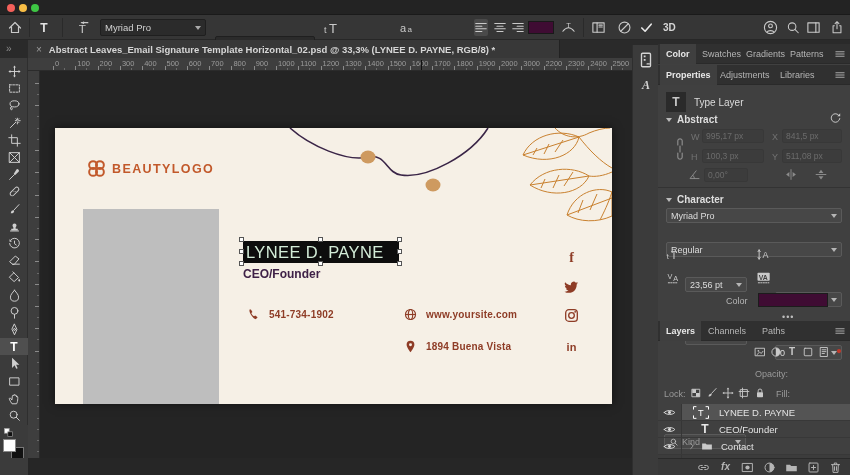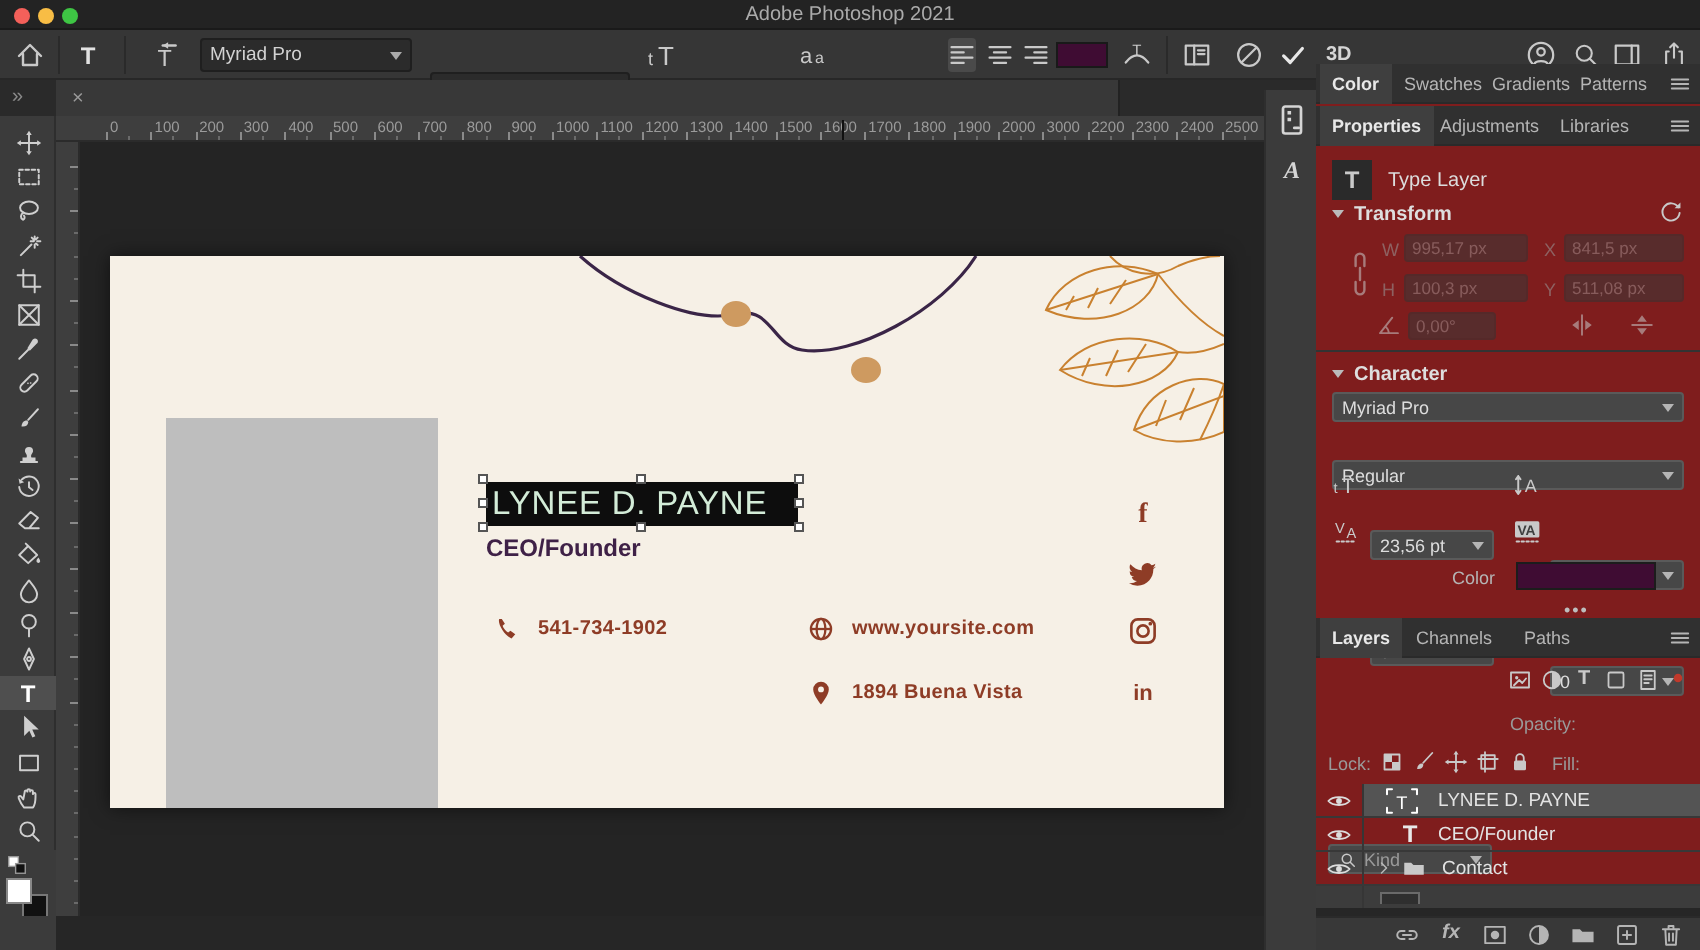--- a/index.html
+++ b/index.html
@@ -58,21 +58,21 @@
            font-size:16.5px;letter-spacing:.4px;line-height:22px;padding-left:3px;white-space:nowrap}
   .h{position:absolute;width:5px;height:5px;background:#fff;border:1px solid #555}
   #role{position:absolute;left:188px;top:139px;font-size:12px;font-weight:700;color:#3F2147}
   .crow{position:absolute;display:flex;align-items:center;color:#8E3C26;font-weight:700;font-size:10px;letter-spacing:.2px}
   .crow .ic{width:13px;height:13px;color:#8E3C26;margin-right:9px}
   .soc{position:absolute;left:509px;width:15px;height:15px;color:#8E3C26}
   
   #dockstrip{left:632px;top:45px;width:26px;height:430px;background:#3b3b3b;border-left:1px solid #2e2e2e}
   .dockbtn{position:absolute;left:4px;width:18px;height:18px;display:flex;align-items:center;justify-content:center;color:#d5d5d5}
   
-  #rightpanel{left:658px;top:32px;width:192px;height:413px;background:#7f1d1d}
+  #rightpanel{left:658px;top:44px;width:192px;height:413px;background:#404040}
   .tabsrow{position:absolute;left:0;width:192px;height:20px;background:#303030;border-bottom:1px solid #2a2a2a}
   .ptab{position:absolute;top:0;height:20px;line-height:20px;padding:0 6px;font-size:9px;color:#b5b5b5;white-space:nowrap}
   .ptab.active{background:#3f3f3f;color:#e8e8e8;font-weight:700}
   .pmenu{position:absolute;right:4px;top:4px;width:12px;height:12px;color:#b5b5b5}
   .seclbl{font-size:10px;font-weight:700;color:#dedede}
   .carat{display:inline-block;width:0;height:0;border-left:3.5px solid transparent;border-right:3.5px solid transparent;
          border-top:4.5px solid #bbb;margin-right:5px;vertical-align:1px}
   .fld{display:flex;align-items:center;background:#474747;border:1px solid #5a5a5a;border-radius:2px;
        padding:0 4px;color:#ddd;font-size:9px;position:relative}
   .fld:after{content:"";margin-left:auto;border-left:3px solid transparent;border-right:3px solid transparent;border-top:4px solid #b5b5b5}
@@ -101,21 +101,20 @@
 </style>
 </head>
 <body>
 
 <div id="app">
 
   <div class="abs" id="titlebar">
     <span class="tl" style="left:7px;background:#f4605a"></span>
     <span class="tl" style="left:19px;background:#f8bd45"></span>
     <span class="tl" style="left:31px;background:#3ec544"></span>
-    <div id="wintitle">Adobe Photoshop 2021</div>
   </div>
 
   <div class="abs" id="optionsbar">
     <span class="ob ic" style="left:7px;width:16px">
         <svg viewBox="0 0 16 16">
           <path class="s" d="M2.5 8.5 8 3l5.5 5.5M4.5 7.5V13h7V7.5"></path>
         </svg>
       </span>
     <span class="vdiv" style="left:29px"></span>
     <span class="ob ic" style="left:36px;width:16px;color:#e2e2e2">
@@ -217,20 +216,21 @@
         <svg viewBox="0 0 16 16">
           <path class="s" d="M5 6H3.5v8h9V6H11M8 9.5V1.5M5.8 3.6 8 1.4l2.2 2.2"></path>
         </svg>
       </span>
   </div>
 
   <div class="abs" id="tabbar">
     <span id="tabovf">»</span>
     <div id="doctab">
       <span class="close">×</span>
+      <span class="ttl">Abstract Leaves_Email Signature Template Horizontal_02.psd @ 33,3% (LYNEE D. PAYNE, RGB/8) *</span>
     </div>
   </div>
 
   <div class="abs" id="hruler">
       <span class="rl" style="left: 27px;">0</span>
       <span class="tk" style="left: 25px;"></span>
       <span class="tks" style="left: 36.15px;"></span>
       <span class="rl" style="left: 49.3px;">100</span>
       <span class="tk" style="left: 47.3px;"></span>
       <span class="tks" style="left: 58.45px;"></span>
@@ -539,20 +539,34 @@
           <path d="M475 57 C489 39 517 37 534 48 C526 66 497 71 475 57 Z"></path>
             <path d="M534 48 L475 57"></path>
           <path d="M518 44 L509 58 M504 47 L498 60 M490 51 L486 60"></path>
           <path d="M512 87 C519 65 542 57 557 64 L557 88 C542 95 524 94 512 87 Z"></path>
             <path d="M557 70 L512 87"></path>
           <path d="M542 66 L535 82 M528 72 L523 85"></path>
           <path d="M500 0 C508 9 522 12 534 5 M534 5 C541 2 549 0 555 0"></path>
           <path d="M557 40 C546 34 534 22 524 9 M557 44 C548 48 540 49 534 48 M545 92 C549 84 553 76 557 64"></path>
         </g>
       </svg>
+      <div id="logo">
+        <span class="ic">
+            <svg viewBox="0 0 16 16">
+              <g fill="none" stroke="currentColor" stroke-width="1.5">
+                <circle cx="5.4" cy="5.4" r="3"></circle>
+                <circle cx="10.6" cy="5.4" r="3"></circle>
+                <circle cx="5.4" cy="10.6" r="3"></circle>
+                <circle cx="10.6" cy="10.6" r="3"></circle>
+              </g>
+            </svg>
+          </span>
+        <span class="b1">BEAUTY</span>
+          <span class="b2">LOGO</span>
+      </div>
       <div id="grayrect"></div>
       <div id="namebox">LYNEE D. PAYNE</div>
       <span class="h" style="left:184px;top:109px"></span>
       <span class="h" style="left:263px;top:109px"></span>
       <span class="h" style="left:342px;top:109px"></span>
       <span class="h" style="left:184px;top:121px"></span>
       <span class="h" style="left:342px;top:121px"></span>
       <span class="h" style="left:184px;top:133px"></span>
       <span class="h" style="left:263px;top:133px"></span>
       <span class="h" style="left:342px;top:133px"></span>
@@ -647,21 +661,21 @@
     </div>
 
     <div class="abs" style="left:8px;top:48px;width:20px;height:20px;background:#2a2a2a;display:flex;align-items:center;justify-content:center;color:#fff;font-weight:700;font-size:12px">
       <span class="ic">
           <span class="tg">T</span>
         </span>
     </div>
     <span class="abs" style="left:36px;top:53px;font-size:10px;color:#dcdcdc">Type Layer</span>
 
     <div class="abs" style="left:8px;top:70px">
-      <span class="carat"></span><span class="seclbl">Transform</span>
+      <span class="carat"></span><span class="seclbl">Abstract</span>
     </div>
     <span class="abs ic" style="right:8px;top:68px;width:13px;height:13px">
         <svg viewBox="0 0 16 16">
           <path class="s" d="M12.5 4.5A5.3 5.3 0 1 0 13.3 8"></path>
           <path class="f" d="M13.8 1.5v3.6h-3.6z"></path>
         </svg>
       </span>
     <span class="abs ic dim" style="left:16px;top:92px;width:12px;height:26px">
         <svg viewBox="0 0 12 26">
           <path class="s" d="M6 10v6M3.8 9V5a2.2 2.2 0 1 1 4.4 0v4M3.8 17v4a2.2 2.2 0 1 0 4.4 0v-4"></path>

